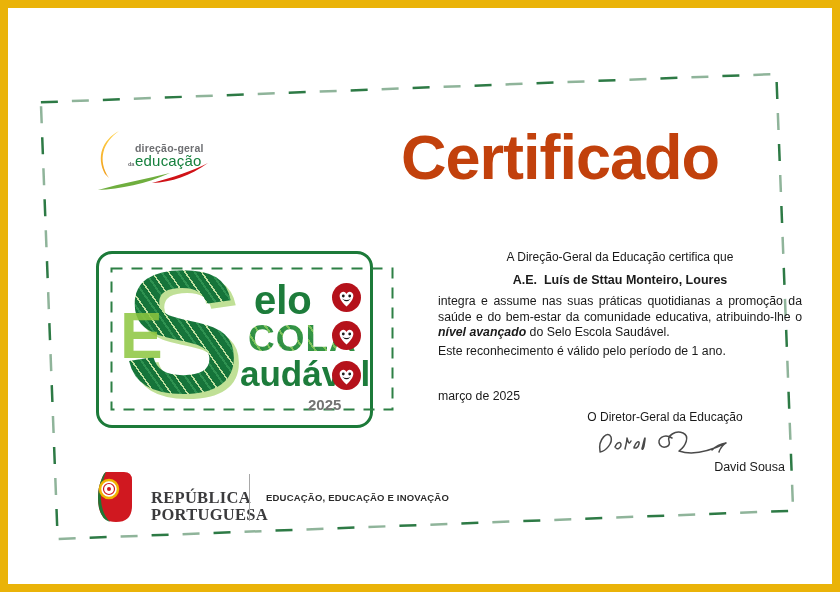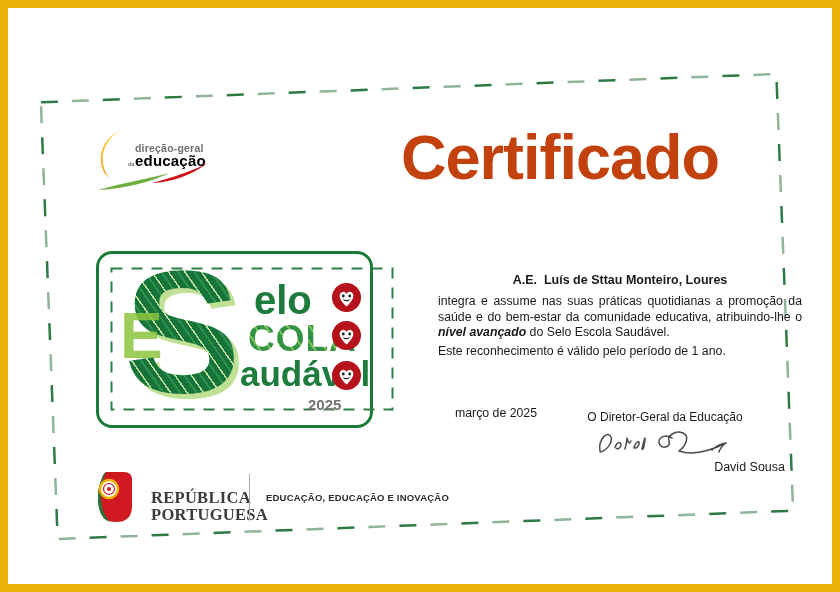--- a/index.html
+++ b/index.html
@@ -8,21 +8,21 @@
     background:#fff;border:8px solid #eab308;overflow:hidden;
     font-family:"Liberation Sans",sans-serif;color:#1a1a1a;
   }
   .abs{position:absolute;}
   
   .frame-svg{left:37px;top:76px;transform:rotate(-2.2deg);transform-origin:50% 50%;}
   
   .dge{left:88px;top:122px;width:122px;height:66px;}
   .dge-l1{position:absolute;left:39px;top:12px;font-size:10.5px;font-weight:bold;color:#6e6f72;letter-spacing:.2px;white-space:nowrap;}
   .dge-da{position:absolute;left:32px;top:31px;font-size:5.5px;font-weight:bold;color:#6e6f72;}
-  .dge-l2{position:absolute;left:39px;top:22px;font-size:15px;font-weight:bold;color:#000000;letter-spacing:.2px;white-space:nowrap;}
+  .dge-l2{position:absolute;left:39px;top:22px;font-size:15px;font-weight:normal;color:#15803d;letter-spacing:.2px;white-space:nowrap;}
   
   .title{left:352px;top:118px;width:400px;margin:0;text-align:center;
     font-size:63px;line-height:63px;font-weight:bold;letter-spacing:-1px;color:#c2410c;white-space:nowrap;}
   
   .badge-box{left:88px;top:243px;width:277px;height:177px;box-sizing:border-box;
     border:3px solid #1c7a39;border-radius:16px;background:transparent;}
   .badge-dash{left:102px;top:259px;}
   .seal-text{position:absolute;margin:0;font-weight:bold;white-space:nowrap;}
   .s-echo{left:121px;top:241px;font-size:175px;line-height:175px;color:rgba(141,198,63,.55);}
   .big-s{left:116px;top:236px;font-size:175px;line-height:175px;color:#1a7a38;}
@@ -38,21 +38,21 @@
       -webkit-background-clip:text;background-clip:text;color:transparent;}
   }
   .heart{left:324px;width:29px;height:29px;}
   .h1{top:275px;} .h2{top:313px;} .h3{top:353px;}
   
   .issuer{left:430px;top:242px;width:364px;margin:0;text-align:center;font-size:12px;}
   .recipient{left:430px;top:265px;width:364px;margin:0;text-align:center;font-size:12.5px;font-weight:bold;}
   .para{left:430px;top:286px;width:364px;margin:0;text-align:justify;font-size:12.3px;line-height:15.5px;}
   .para .hl{font-weight:bold;font-style:italic;}
   .validity{left:430px;top:336px;width:364px;margin:0;font-size:12.3px;}
-  .date{left:430px;top:381px;width:200px;margin:17px;font-size:12.3px;}
+  .date{left:430px;top:381px;width:200px;margin:0;font-size:12.3px;}
   
   .sig-role{left:537px;top:402px;width:240px;margin:0;text-align:center;font-size:12px;}
   .sig-svg{left:588px;top:417px;}
   .sig-name{left:537px;top:452px;width:240px;margin:0;text-align:right;font-size:12.5px;}
   
   .flag{left:88px;top:464px;}
   .republic{left:131px;top:469px;margin:12px;font-family:"Liberation Serif",serif;font-weight:bold;
     font-size:16.5px;line-height:17px;letter-spacing:.3px;color:#3b3b3d;}
   .divider{left:241px;top:466px;width:1px;height:47px;background:#a8a8a8;}
   .ministry{left:258px;top:484px;margin:0;font-size:9.5px;font-weight:bold;letter-spacing:.2px;color:#2b2b2b;white-space:nowrap;}
@@ -116,20 +116,21 @@
     <path d="M10,15.5 Q14.5,21 19,15.5 Q14.5,18.5 10,15.5 Z" fill="#1a1a1a"></path>
   </svg>
   <svg class="abs heart h3" viewBox="0 0 29 29">
     <circle cx="14.5" cy="14.5" r="14.5" fill="#b5121b"></circle>
     <path d="M14.5,23.5 C7.5,17.5 6,12 9.3,9.6 C11.8,7.8 13.8,9.7 14.5,11 C15.2,9.7 17.2,7.8 19.7,9.6 C23,12 21.5,17.5 14.5,23.5 Z" fill="#fff"></path>
     <circle cx="11.3" cy="13" r="1.4" fill="#1a1a1a"></circle>
       <circle cx="17.7" cy="13" r="1.4" fill="#1a1a1a"></circle>
     <path d="M10,15.5 Q14.5,21 19,15.5 Q14.5,18.5 10,15.5 Z" fill="#1a1a1a"></path>
   </svg>
 
+  <p class="abs issuer">A Direção-Geral da Educação certifica que</p>
   <p class="abs para"><span>integra e assume nas suas práticas quotidianas a promoção da saúde e do bem-estar da comunidade educativa, atribuindo-lhe o </span><span class="hl">nível avançado</span><span> do Selo Escola Saudável.</span></p>
   <p class="abs recipient">A.E.&nbsp; Luís de Sttau Monteiro, Loures</p>
   <p class="abs validity">Este reconhecimento é válido pelo período de 1 ano.</p>
   <p class="abs date">março de 2025</p>
 
   <p class="abs sig-role">O Diretor-Geral da Educação</p>
   <svg class="abs sig-svg" width="140" height="38" viewBox="0 0 140 38">
     <g fill="none" stroke="#4a4a4a" stroke-width="1.5" stroke-linecap="round" stroke-linejoin="round">
       <path d="M4,26 C2,14 12,5 15,12 C17,18 10,26 4,27 M19,22 C21,17 25,16 25,20 C25,23 21,25 20,23 M29,24 C30,20 31,16 31,13 C32,17 33,20 35,16 M38,23 C40,16 44,15 43,19 C42,23 39,24 38,22 M46,24 C49,11 50,9 48,21 C47,25 46,25 46,23"></path>
       <path d="M76,13 C68,8 60,14 64,20 C67,24 75,22 73,16 C71,11 79,5 87,8 C94,11 90,21 83,26 C95,30 112,27 130,18 C124,19 119,22 116,25 M130,18 C127,20 124,24 123,27"></path>

